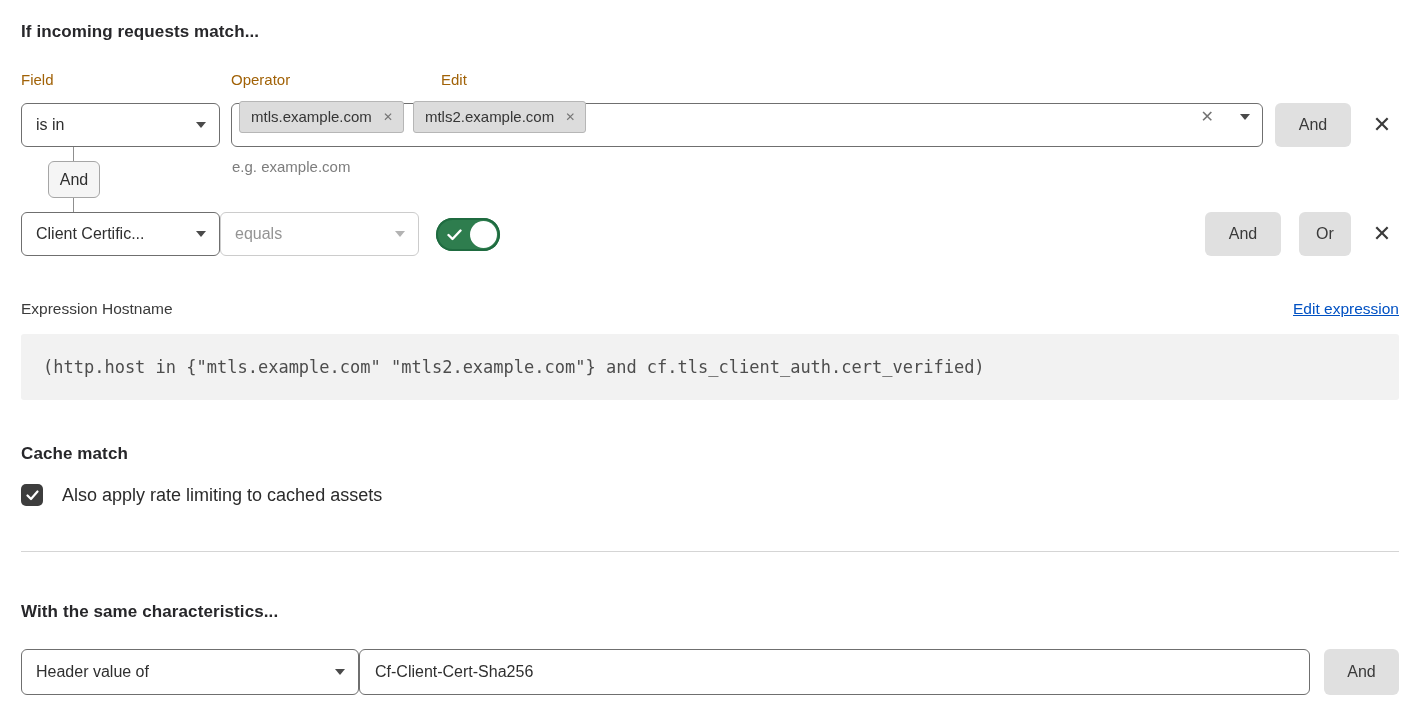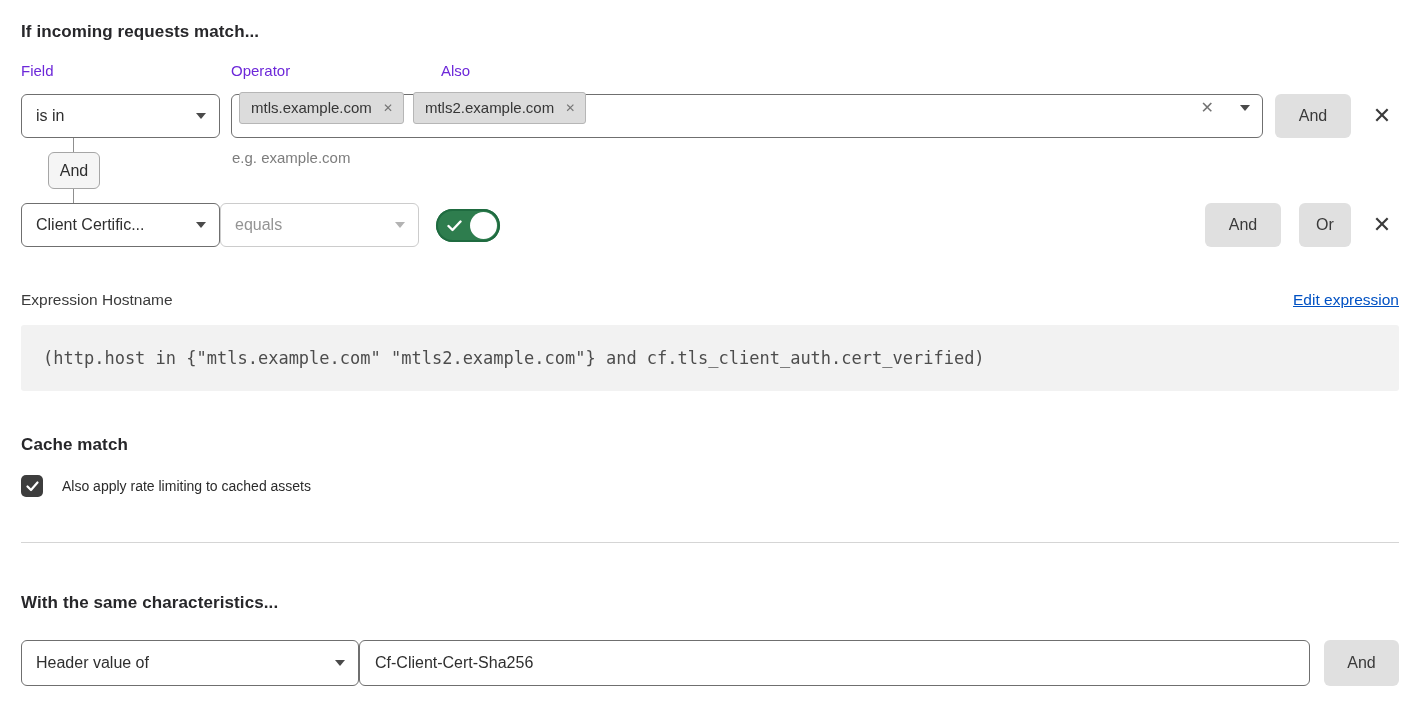--- a/index.html
+++ b/index.html
@@ -11,21 +11,21 @@
     overflow: hidden;
   }
   .page { padding: 22px 21px 20px 21px; width: 1420px; height: 720px; }
 
   .section-title {
     font-size: 17px; font-weight: 700; color: #27272a; margin: 0;
     letter-spacing: 0.1px;
   }
 
   
-  .col-labels { display: flex; margin-top: 20px; font-size: 15px; color: #6d28d9; }
+  .col-labels { display: flex; margin-top: 29px; font-size: 15px; color: #a16207; }
   .col-labels .col-field, .col-labels .col-operator { width: 210px; }
   .col-labels .col-value { flex: 1; }
 
   
   .cond-row { display: flex; align-items: stretch; height: 44px; margin-top: 15px; }
   .cond-row.second { margin-top: 14px; }
 
   .select {
     display: flex; align-items: center; justify-content: space-between;
     width: 199px; border: 1px solid #6f6f6f; border-radius: 6px;
@@ -113,21 +113,21 @@
     white-space: nowrap; overflow: hidden;
   }
 
   
   .cache-title { margin-top: 44px; }
   .check-row { display: flex; align-items: center; gap: 19px; margin-top: 20px; }
   .checkbox {
     width: 22px; height: 22px; border-radius: 5px; background: #3d3d3d;
     display: flex; align-items: center; justify-content: center; cursor: pointer; flex: none;
   }
-  .check-label { font-size: 14px; color: #2b2b2b; }
+  .check-label { font-size: 18px; color: #2b2b2b; }
 
   .divider { border: none; border-top: 1px solid #d5d5d5; margin: 45px 0 0 0; }
 
   
   .chars-title { margin-top: 50px; }
   .chars-row { display: flex; align-items: stretch; height: 46px; margin-top: 27px; }
   .select.wide { width: 338px; }
   .text-input {
     flex: 1; border: 1px solid #6f6f6f; border-radius: 6px;
     font-family: inherit; font-size: 16px; color: #2f2f2f; padding: 0 15px;
@@ -138,21 +138,21 @@
 </head>
 <body>
 
 <div class="page">
 
   <h2 class="section-title">If incoming requests match...</h2>
 
   <div class="col-labels">
     <div class="col-field">Field</div>
     <div class="col-operator">Operator</div>
-    <div class="col-value">Also</div>
+    <div class="col-value">Edit</div>
   </div>
 
   <div class="cond-row">
     <div class="select">
       <span>is in</span>
       <span class="caret"></span>
     </div>
     <div class="ms-wrap">
       <div class="multiselect">
         <div class="tags">

